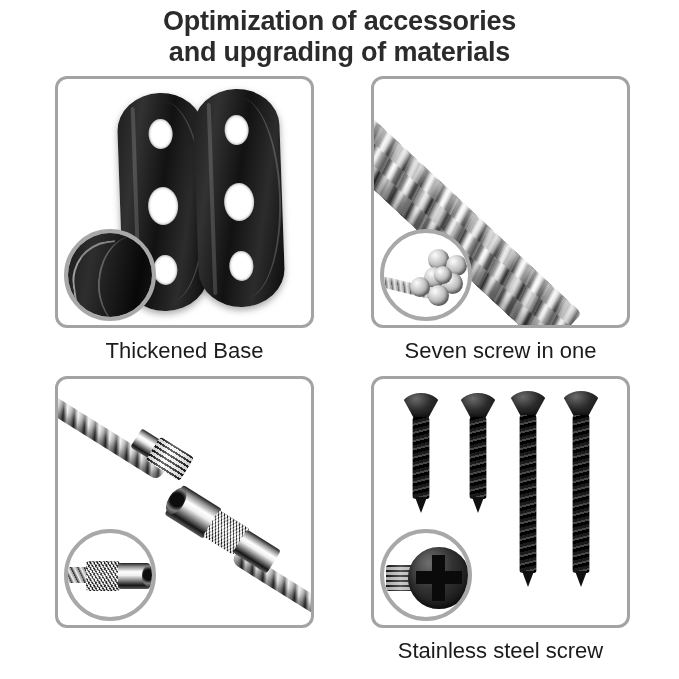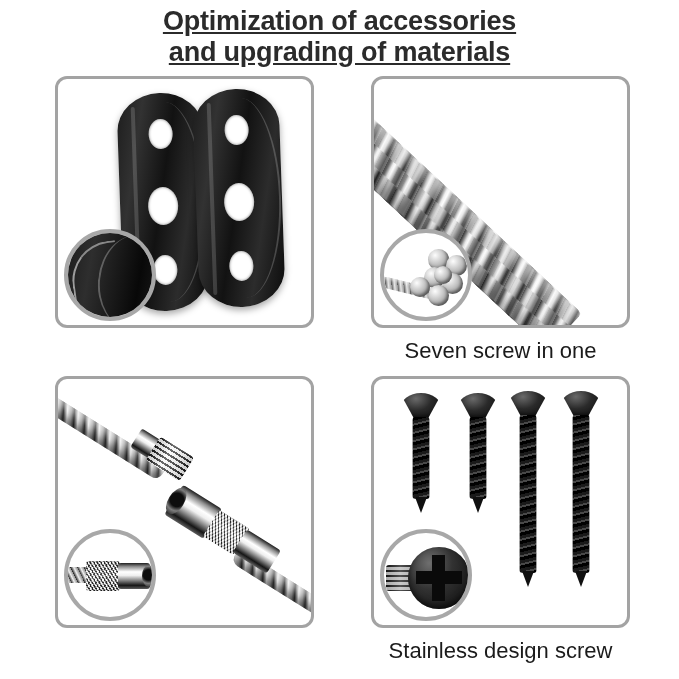--- a/index.html
+++ b/index.html
@@ -23,21 +23,20 @@
     text-align: center;
     font-size: 27px;
     font-weight: bold;
     line-height: 31px;
     color: #2b2b2b;
     letter-spacing: -0.2px;
   }
   #infographic-title .title-line {
     display: block;
     white-space: nowrap;
-    text-decoration: underline;
   }
 
   
   #feature-grid {
     position: absolute;
     left: 55px;
     top: 76px;
     width: 575px;
     height: 596px;
     display: grid;
@@ -273,20 +272,21 @@
                     background:linear-gradient(100deg,#151515 0%,#2e2e2e 30%,#080808 70%,#242424 100%);
                     border-radius:58px 58px 40px 40px / 70px 70px 40px 40px;"></div>
         <div style="position:absolute;left:4px;top:10px;width:46px;height:70px;
                     border-left:2px solid rgba(255,255,255,.55);
                     border-top:2px solid rgba(255,255,255,.45);
                     border-radius:40px 0 0 0;transform:rotate(-8deg);"></div>
         <div style="position:absolute;left:30px;top:2px;width:70px;height:94px;
                     border-left:2px solid rgba(255,255,255,.28);border-radius:50%;transform:rotate(6deg);"></div>
       </div>
     </div>
+    <div class="feature-caption">Thickened Base</div>
   </div>
 
   <div class="feature-cell">
     <div class="feature-panel">
       <div class="art">
         <div class="rope-wrap">
           <div class="rope">
             <div class="rope-strand" style="top:2%;opacity:.55;"></div>
             <div class="rope-strand" style="top:34%;opacity:.40;"></div>
             <div class="rope-strand" style="top:66%;opacity:.60;"></div>
@@ -368,16 +368,16 @@
       </div>
 
       <div class="inset-circle inset-bl">
         <div class="stub" style="left:2px; top:32px; width:32px; height:26px;"></div>
         <div class="phillips-head" style="left:24px; top:14px; width:62px; height:62px;">
           <div class="cross-v" style="left:24px; top:8px; width:13px; height:46px;"></div>
           <div class="cross-h" style="left:8px; top:24px; width:46px; height:13px;"></div>
         </div>
       </div>
     </div>
-    <div class="feature-caption">Stainless design screw</div>
+    <div class="feature-caption">Stainless steel screw</div>
   </div>
 
 </div>
 
 </body></html>

